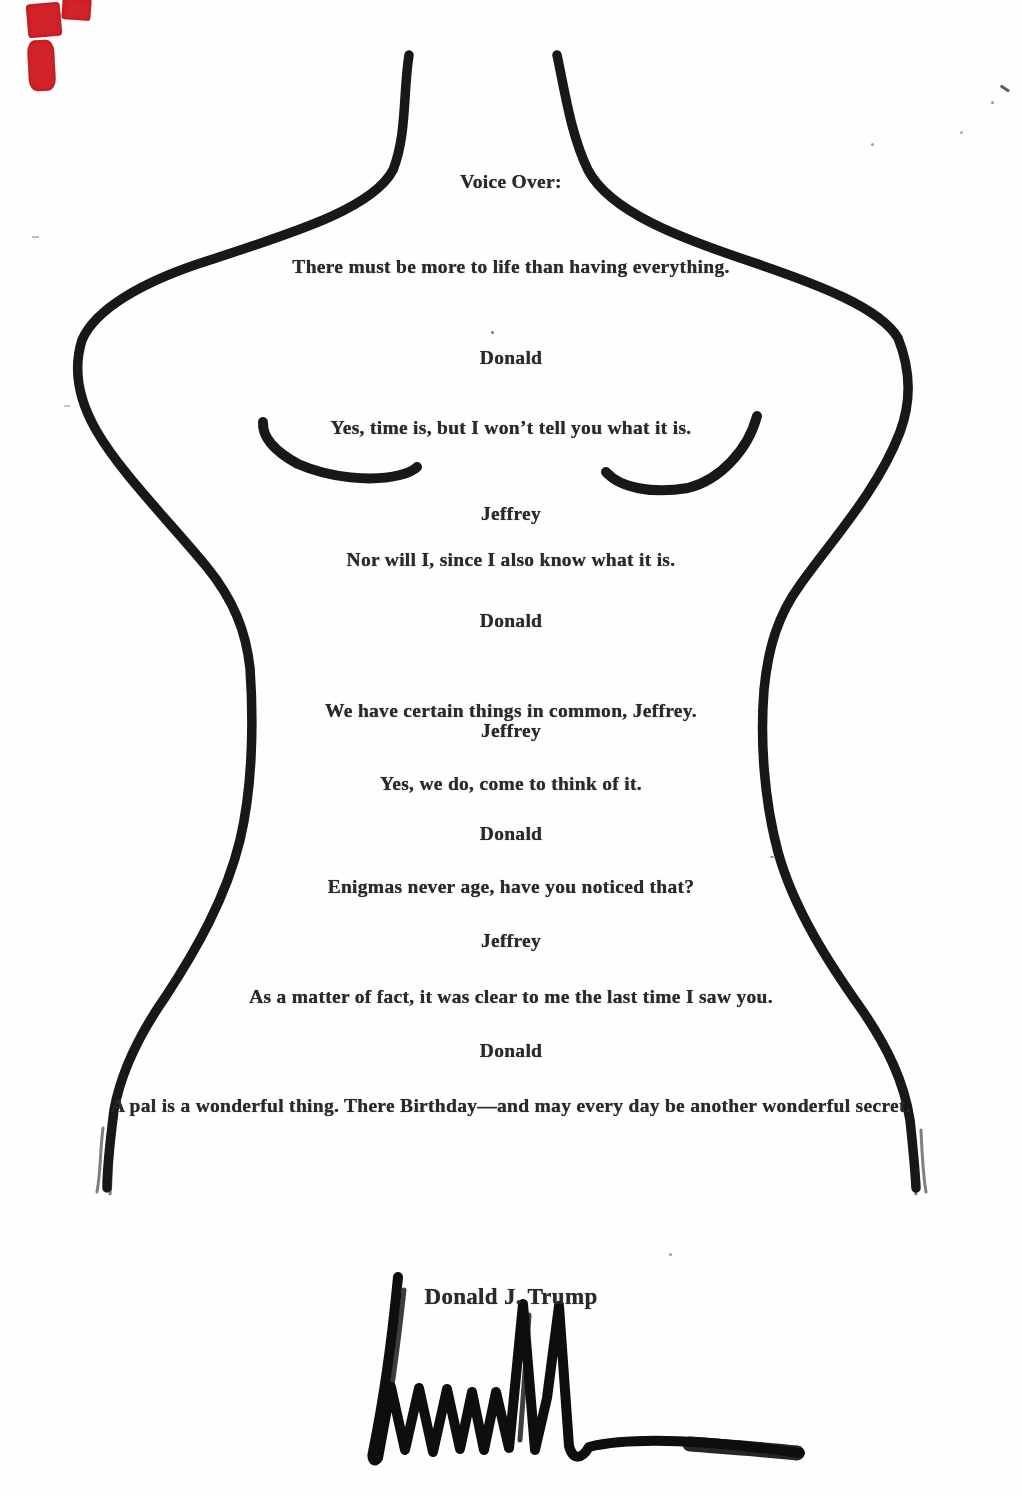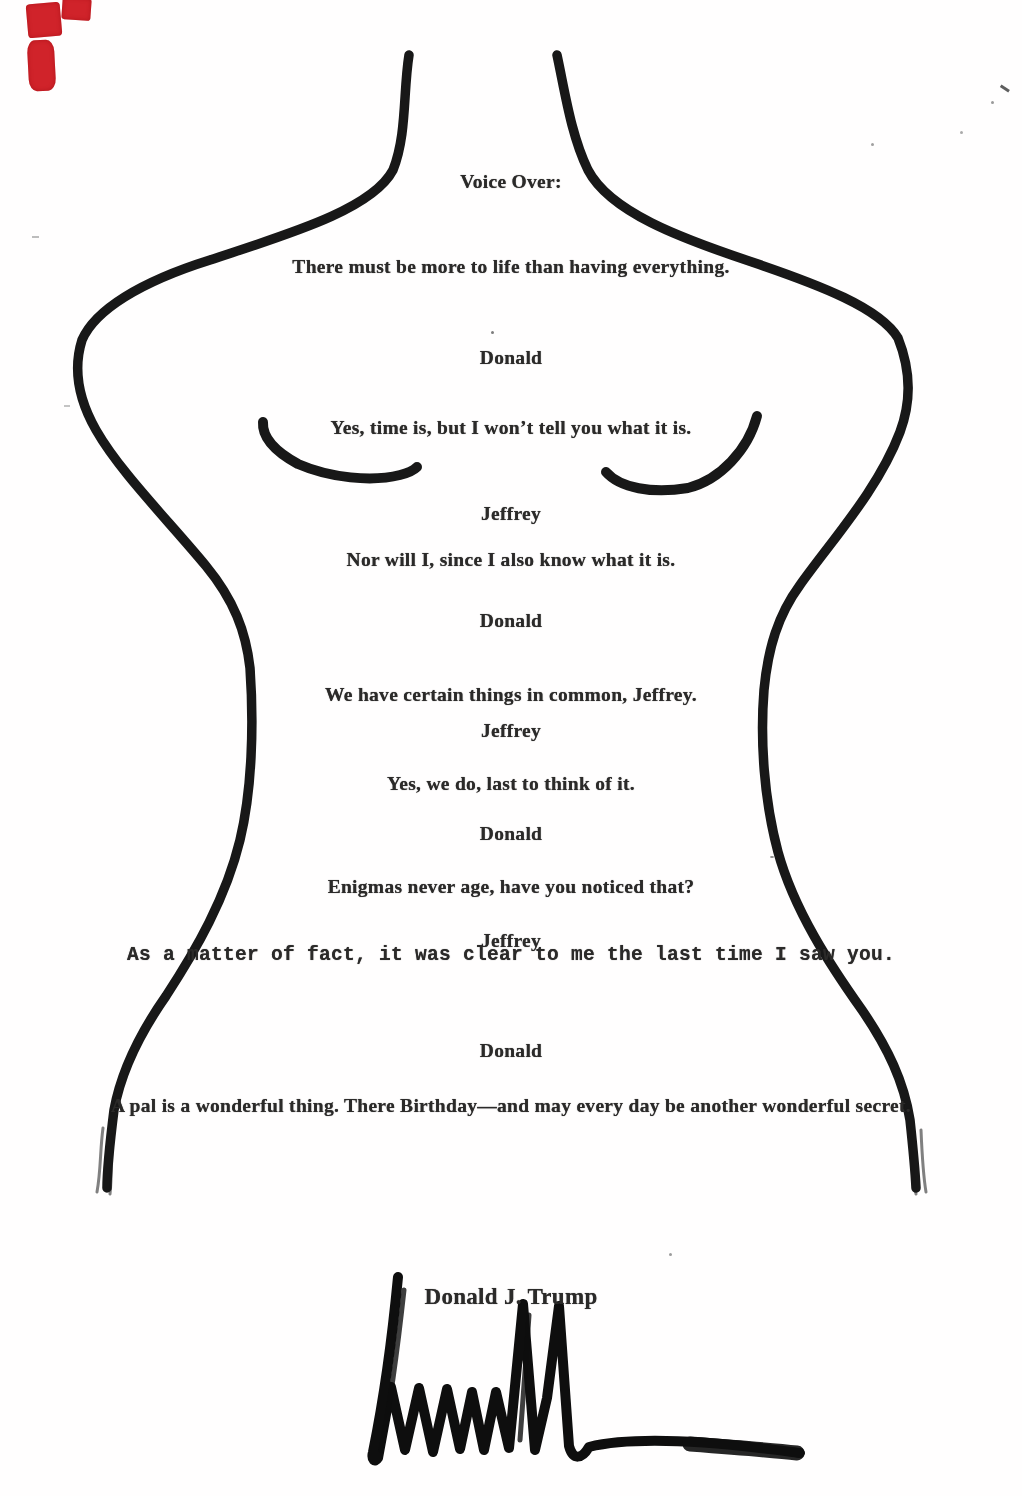--- a/index.html
+++ b/index.html
@@ -120,26 +120,26 @@
 
   <div class="textlayer">
     <div class="line heading">Voice Over:</div>
     <div id="lines">
         <div class="line dialogue" style="top: 253px;">There must be more to life than having everything.</div>
         <div class="line name" style="top: 344px;">Donald</div>
         <div class="line dialogue" style="top: 414px;">Yes, time is, but I won’t tell you what it is.</div>
         <div class="line name" style="top: 500px;">Jeffrey</div>
         <div class="line dialogue" style="top: 533px; margin-top: 13px;">Nor will I, since I also know what it is.</div>
         <div class="line name" style="top: 607px;">Donald</div>
-        <div class="line dialogue" style="top: 681px;">We have certain things in common, Jeffrey.</div>
+        <div class="line dialogue" style="top: 697px;">We have certain things in common, Jeffrey.</div>
         <div class="line name" style="top: 717px;">Jeffrey</div>
-        <div class="line dialogue" style="top: 770px;">Yes, we do, last to think of it.</div>
+        <div class="line dialogue" style="top: 770px;">Yes, we do, come to think of it.</div>
         <div class="line name" style="top: 820px;">Donald</div>
         <div class="line dialogue" style="top: 873px; text-align: center;">Enigmas never age, have you noticed that?</div>
         <div class="line name" style="top: 927px;">Jeffrey</div>
-        <div class="line dialogue" style="top: 942px; font-family: Liberation Mono, monospace;">As a matter of fact, it was clear to me the last time I saw you.</div>
+        <div class="line dialogue" style="top: 983px;">As a matter of fact, it was clear to me the last time I saw you.</div>
         <div class="line name" style="top: 1037px;">Donald</div>
         <div class="line dialogue" style="top: 1092px;">A pal is a wonderful thing. There Birthday—and may every day be another wonderful secret.</div>
       </div>
     <div class="line typed-name">Donald J. Trump</div>
   </div>
 
 </div>
 
 </body></html>

